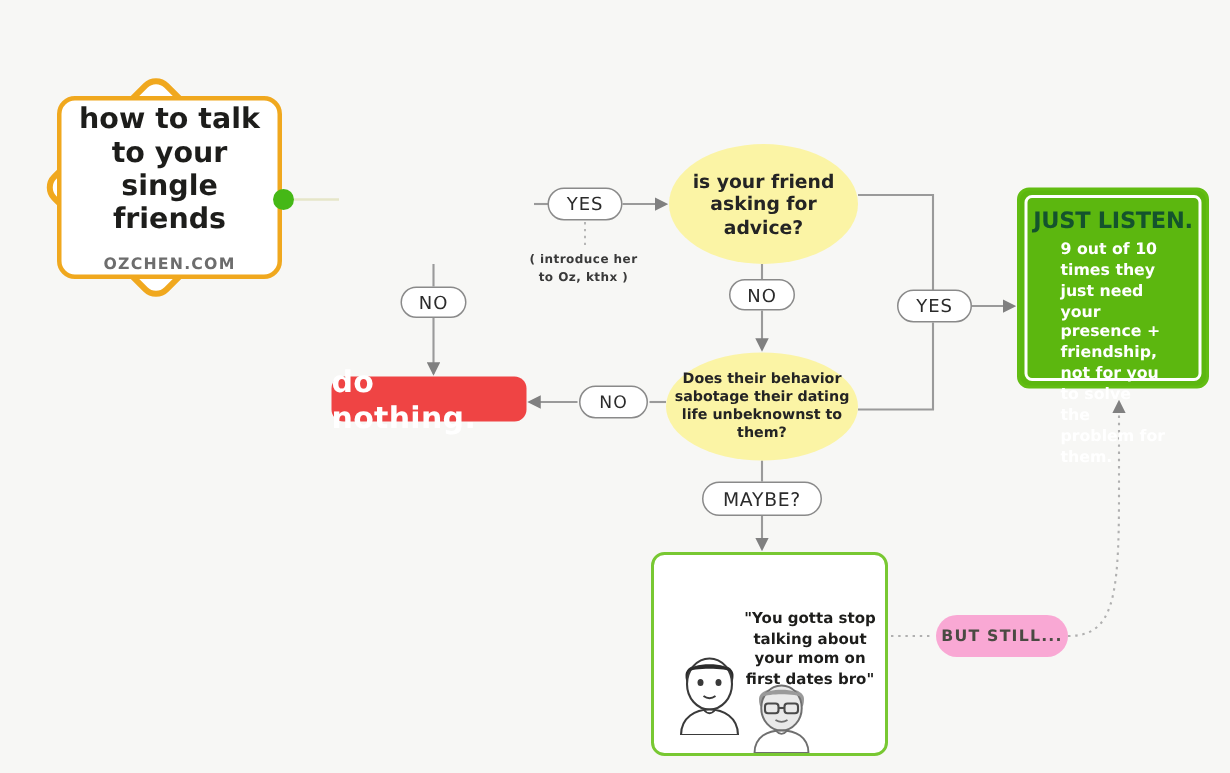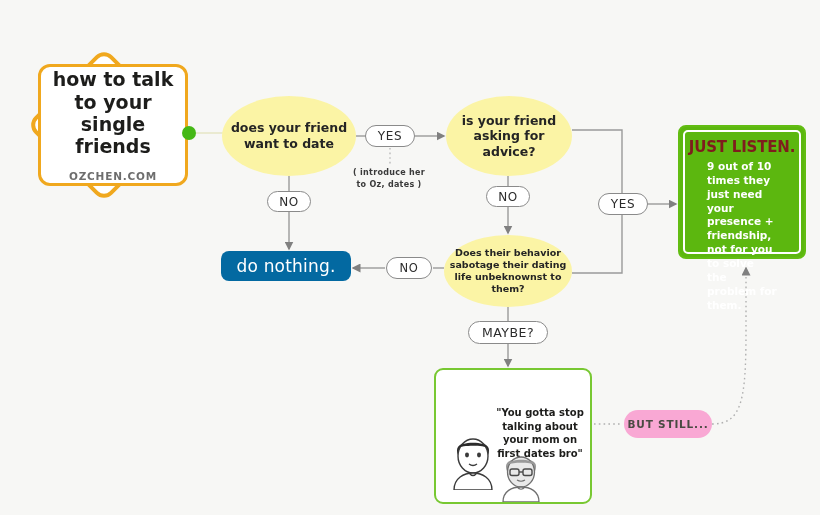--- a/index.html
+++ b/index.html
@@ -72,37 +72,37 @@
   
   .annot{
     position:absolute;left:336px;top:167px;width:106px;
     font-size:8px;font-weight:bold;color:#3a3a3a;text-align:center;line-height:1.45;
     letter-spacing:.3px;white-space:pre-line;
   }
 
   
   #donothing{
     position:absolute;left:221px;top:251px;width:130px;height:30px;
-    background:#0369a1;border-radius:8px;
+    background:#ef4444;border-radius:8px;
     display:flex;align-items:center;justify-content:center;
-    color:#ffffff;font-size:17px;font-weight:normal;letter-spacing:.2px;
+    color:#ffffff;font-size:20px;font-weight:bold;letter-spacing:.2px;
   }
 
   #justlisten{
     position:absolute;left:678px;top:125px;width:128px;height:134px;
     background:#5cb70f;border:2px solid #62bd12;border-radius:8px;
     box-sizing:border-box;padding:3px;
   }
   #justlisten .inner{
     width:100%;height:100%;border:2px solid #ffffff;border-radius:5px;
     box-sizing:border-box;
     display:flex;flex-direction:column;align-items:center;justify-content:flex-start;
     padding-top:6px;
   }
-  .jl-title{color:#7f1d1d;font-size:15px;font-weight:bold;letter-spacing:-.2px;}
+  .jl-title{color:#14532d;font-size:15px;font-weight:bold;letter-spacing:-.2px;}
   .jl-body{
     color:#ffffff;font-size:10.5px;font-weight:bold;text-align:left;
     line-height:1.32;margin-top:4px;padding:0 22px;
   }
 
   #savethem{
     position:absolute;left:434px;top:368px;width:158px;height:136px;
     background:#ffffff;border:2px solid #78c832;border-radius:9px;
     box-sizing:border-box;
   }
@@ -164,40 +164,38 @@
     <div class="diamond"></div>
     <div class="title-box">
       <div class="title-main">how to talk
 to your
 single friends</div>
       <div class="title-sub">OZCHEN.COM</div>
     </div>
   </div>
   <div class="green-dot"></div>
 
-  <div class="ellipse" id="q1">does your friend
-want to date</div>
   <div class="ellipse" id="q3">Does their behavior
 sabotage their dating
 life unbeknownst to
 them?</div>
   <div class="ellipse" id="q2">is your friend
 asking
 for advice?</div>
 
   <div class="pill" id="yes1">YES</div>
   <div class="pill" id="no1">NO</div>
   <div class="pill" id="no2">NO</div>
   <div class="pill" id="no3">NO</div>
   <div class="pill" id="yes2">YES</div>
   <div class="pill" id="maybe">MAYBE?</div>
   <div class="pill-yellow" id="butstill">BUT STILL...</div>
 
   <div class="annot">( introduce her
-to Oz, dates )</div>
+to Oz, kthx )</div>
 
   <div id="donothing">do nothing.</div>
 
   <div id="justlisten">
     <div class="inner">
       <div class="jl-title">JUST LISTEN.</div>
       <div class="jl-body">9 out of 10 times they just need your presence + friendship, not for you to solve the problem for them.</div>
     </div>
   </div>
 

